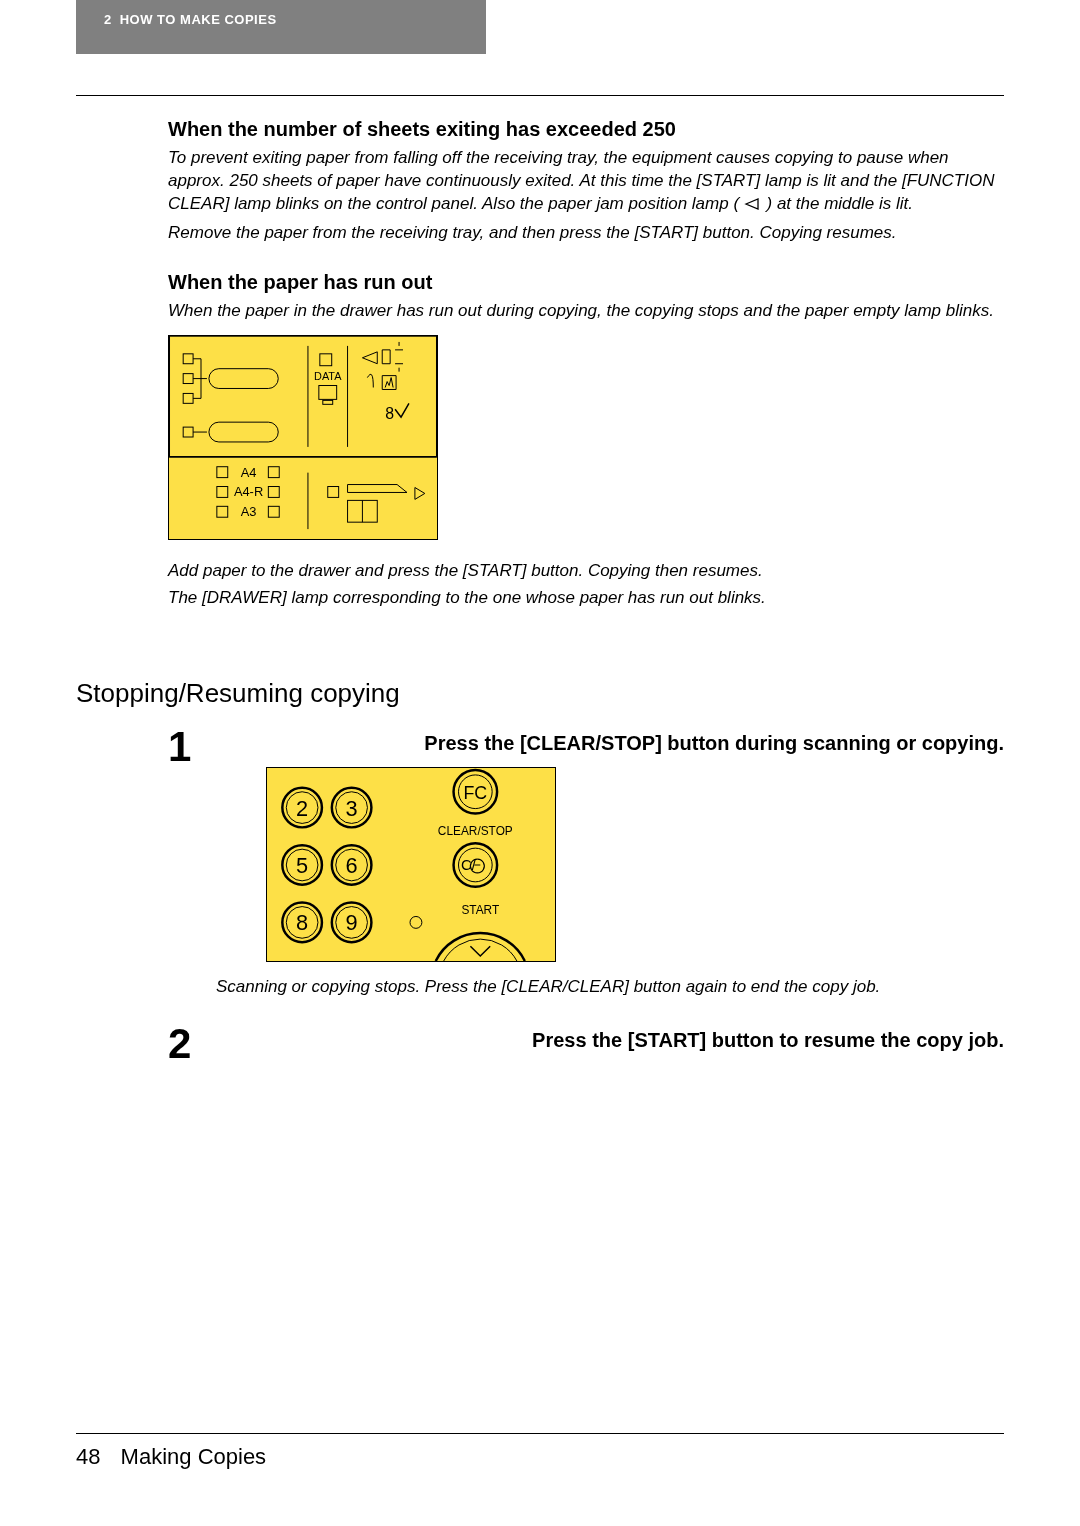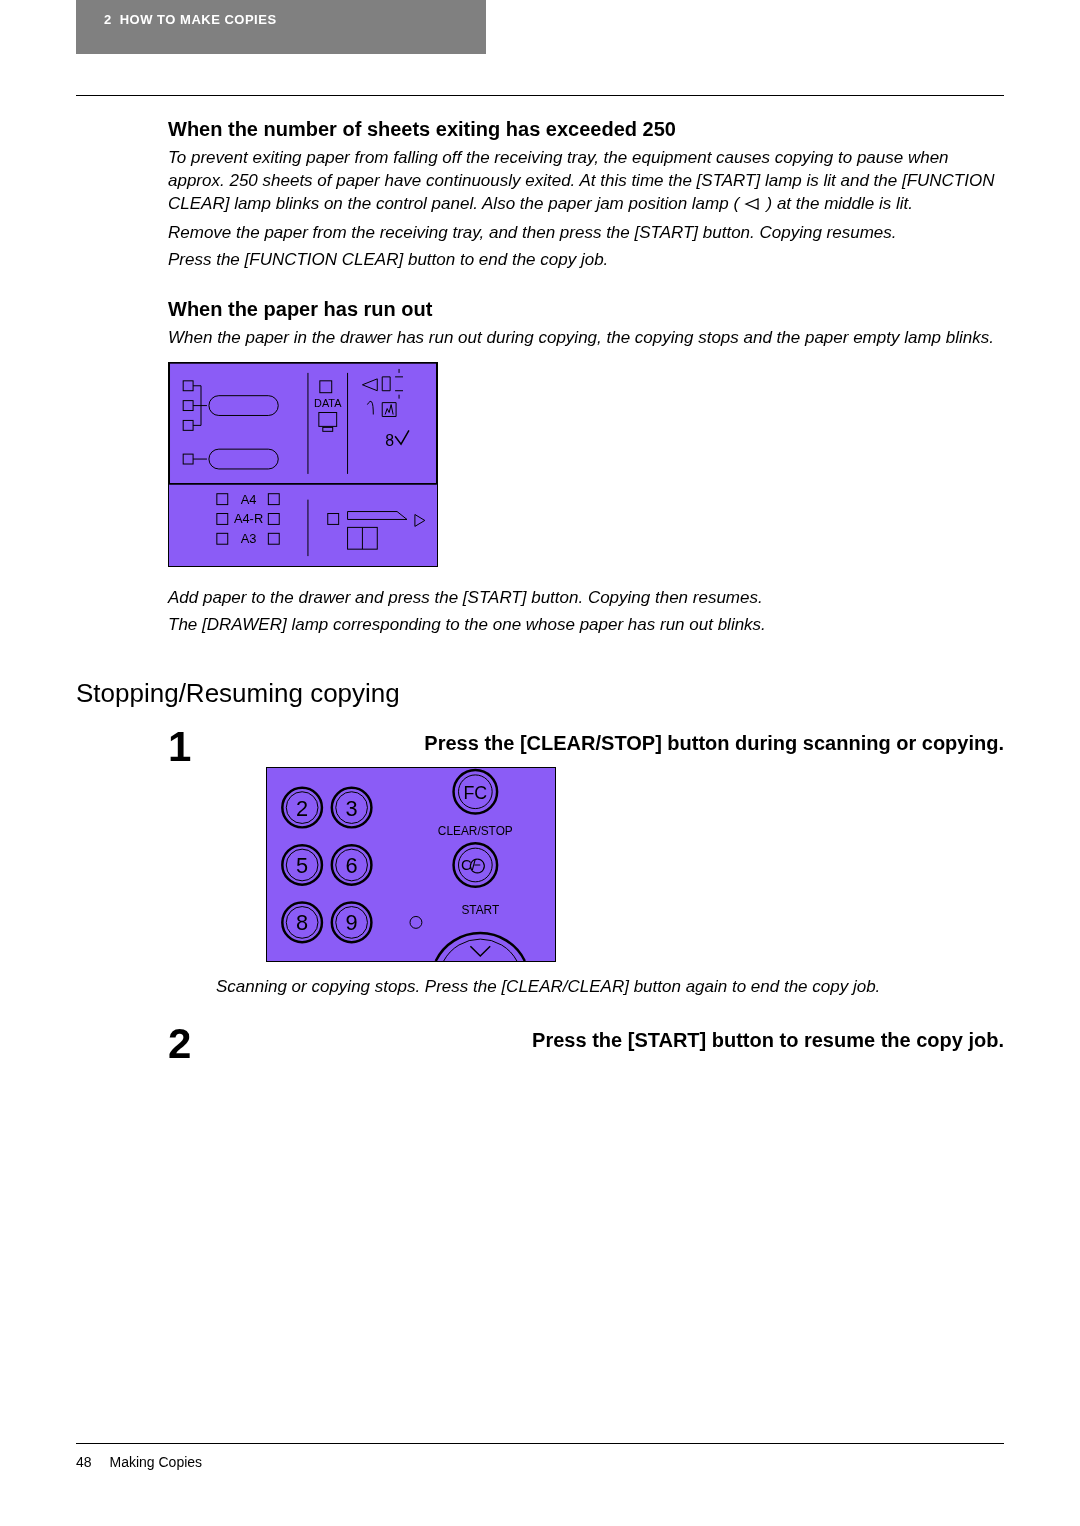--- a/index.html
+++ b/index.html
@@ -72,32 +72,32 @@
     min-width: 30px;
   }
   .step-text {
     font-size: 20px;
     font-weight: bold;
     padding-top: 6px;
     text-align: right;
   }
   .diagram {
     border: 1.5px solid #000;
-    background: #8b5cf6;
+    background: #fde047;
     margin-top: 12px;
     position: relative;
   }
   .footer {
     position: absolute;
     left: 76px;
     right: 76px;
     bottom: 56px;
     border-top: 1px solid #000;
     padding-top: 10px;
-    font-size: 14px;
+    font-size: 22px;
   }
   .page-num { display: inline-block; margin-right: 14px; }
 
   
   .diag1 { width: 270px; height: 205px; margin-left:0; }
   .diag1 svg { width: 100%; height: 100%; }
 
   
   .diag2 { width: 290px; height: 195px; margin-left: 50px; }
   .diag2 svg { width: 100%; height: 100%; }
@@ -119,21 +119,20 @@
   <div class="body-text">
     <span>To prevent exiting paper from falling off the receiving tray, the equipment causes copying to pause when approx. 250 sheets of paper have continuously exited. At this time the [START] lamp is lit and the [FUNCTION CLEAR] lamp blinks on the control panel. Also the paper jam position lamp (</span>
     <span class="inline-icon">
       <svg width="18" height="14" viewBox="0 0 18 14">
           <polygon points="2,7 14,2 14,12" fill="none" stroke="#000" stroke-width="1.3"></polygon>
         </svg>
     </span>
     <span>) at the middle is lit.</span>
   </div>
   <div class="body-text">Remove the paper from the receiving tray, and then press the [START] button. Copying resumes.</div>
-  <div class="body-text">Press the [FUNCTION CLEAR] button to end the copy job.</div>
 
   <div style="height:22px"></div>
 
   <div class="sub-head">When the paper has run out</div>
   <div class="body-text">When the paper in the drawer has run out during copying, the copying stops and the paper empty lamp blinks.</div>
 
   <div class="diagram diag1">
     <svg viewBox="0 0 270 205">
 
       <rect x="0" y="0" width="270" height="122" fill="none" stroke="#000" stroke-width="1.4"></rect>

